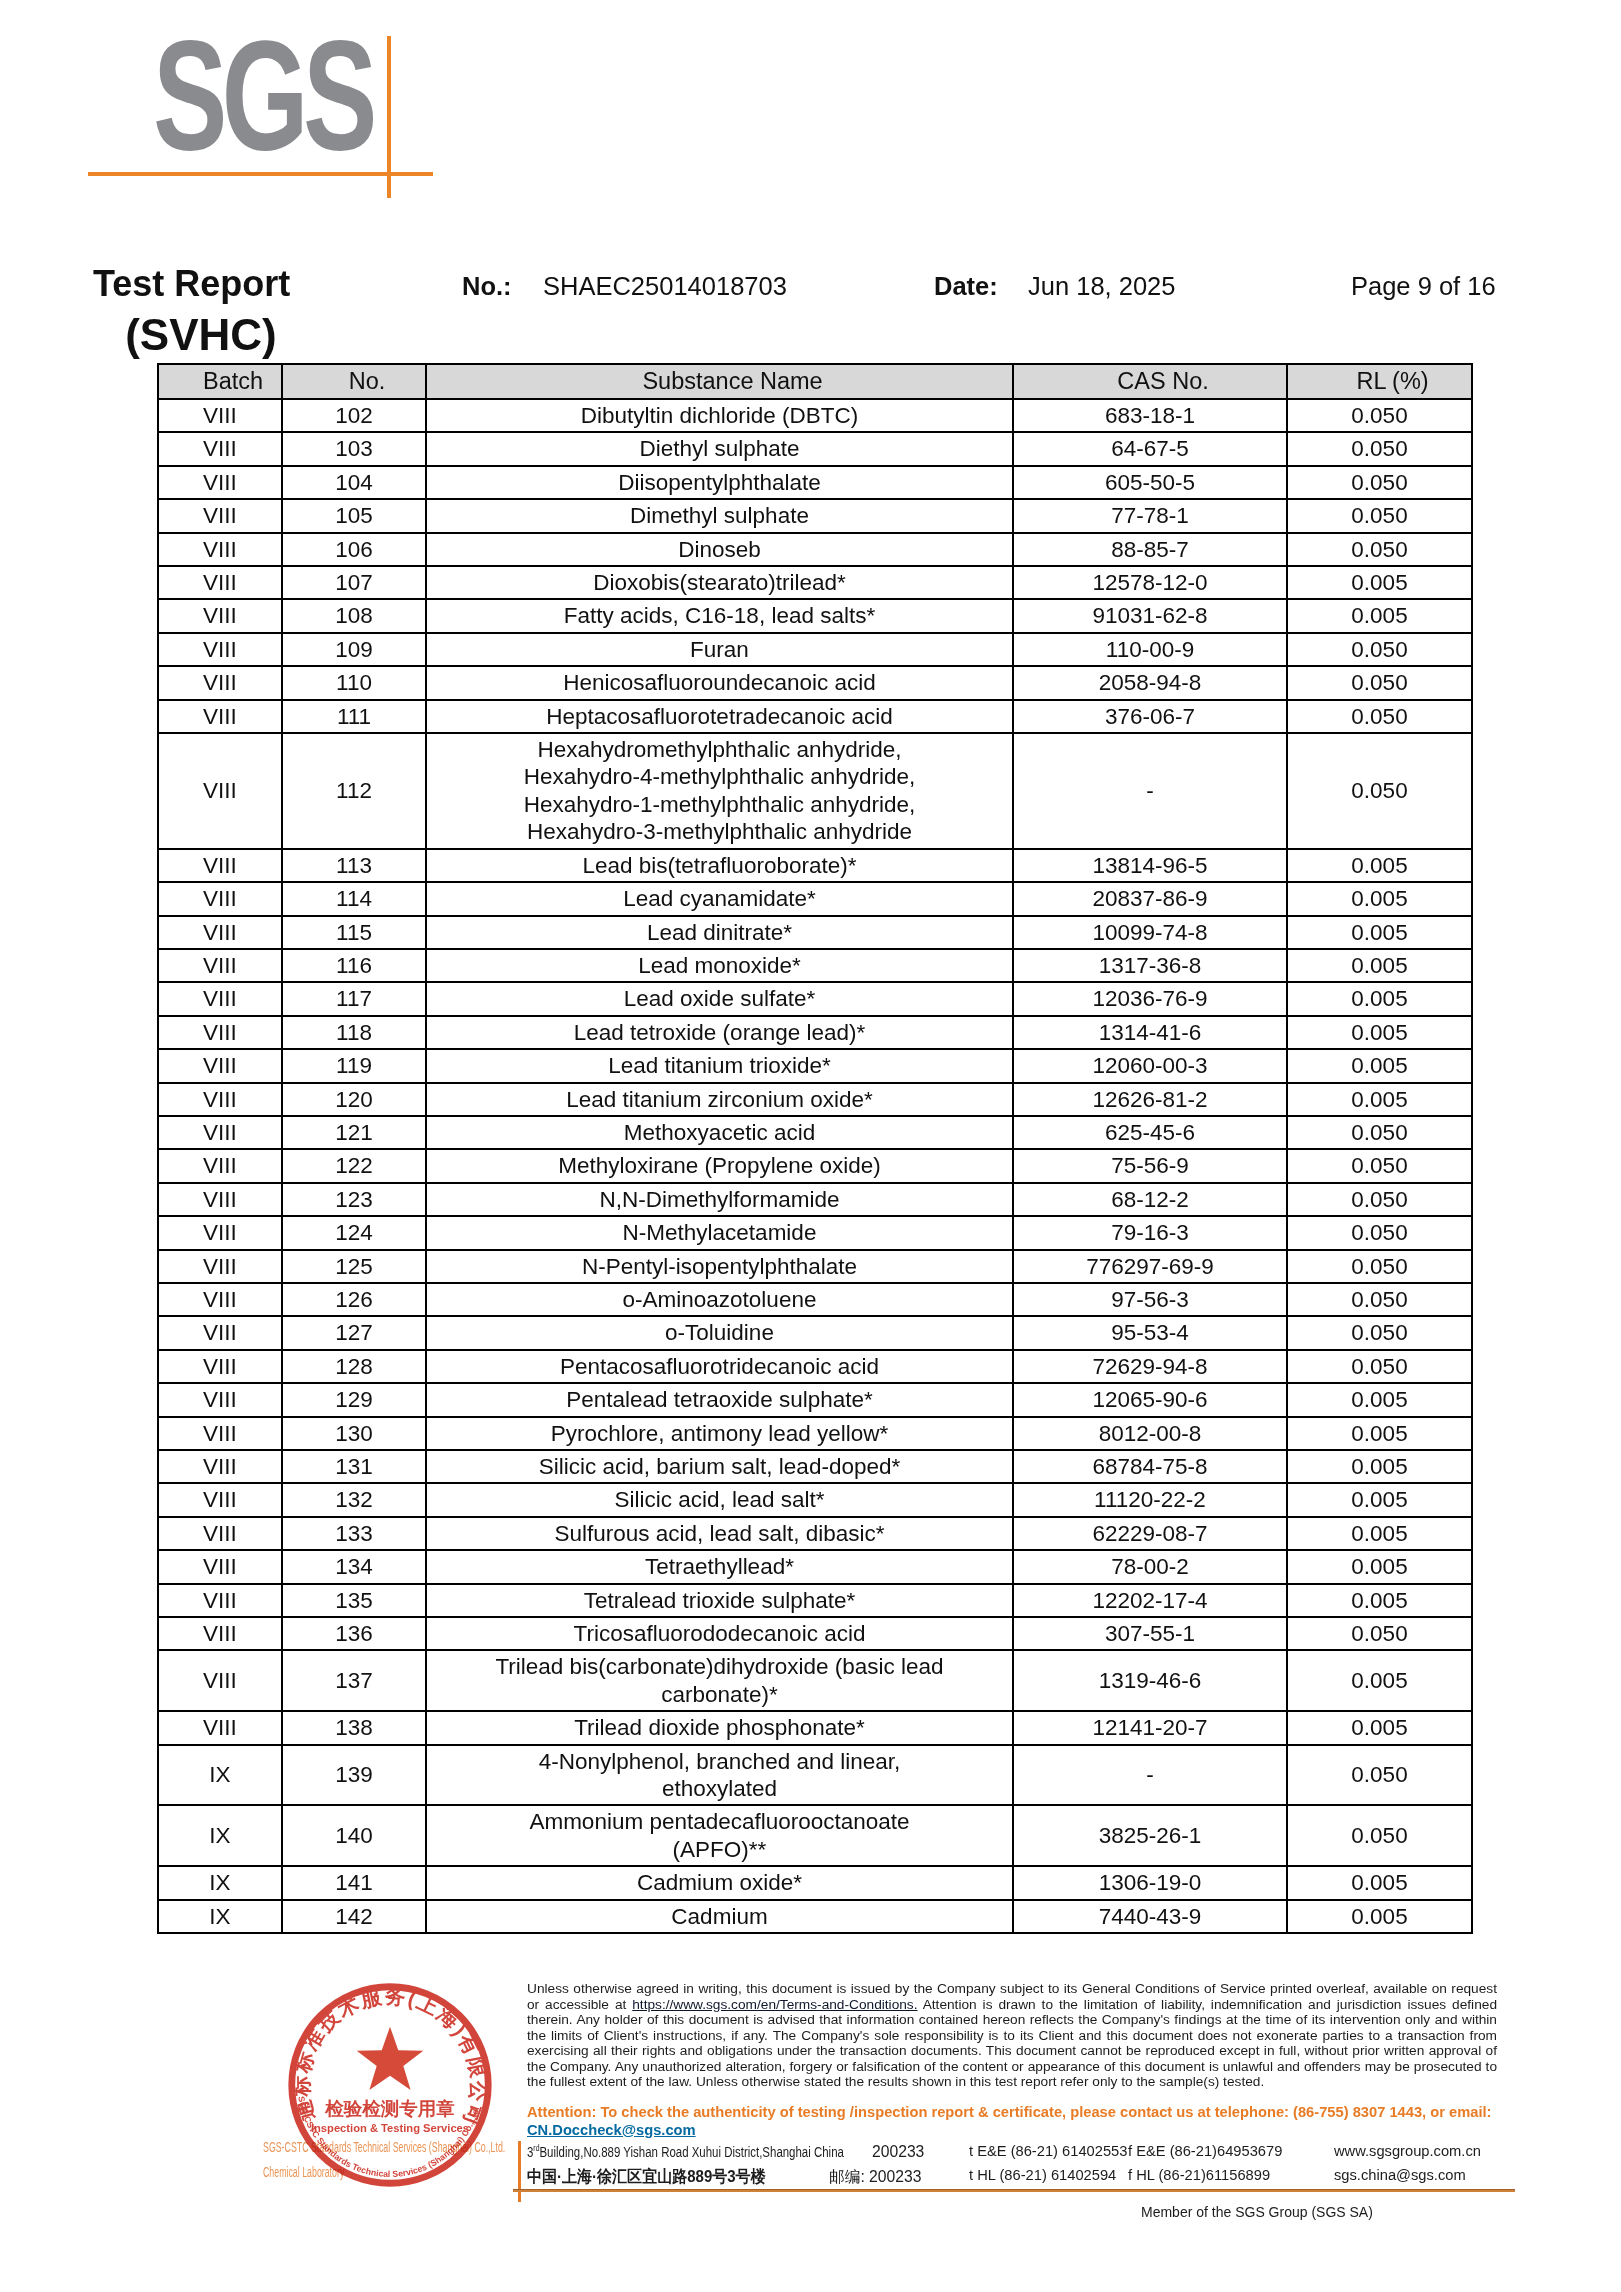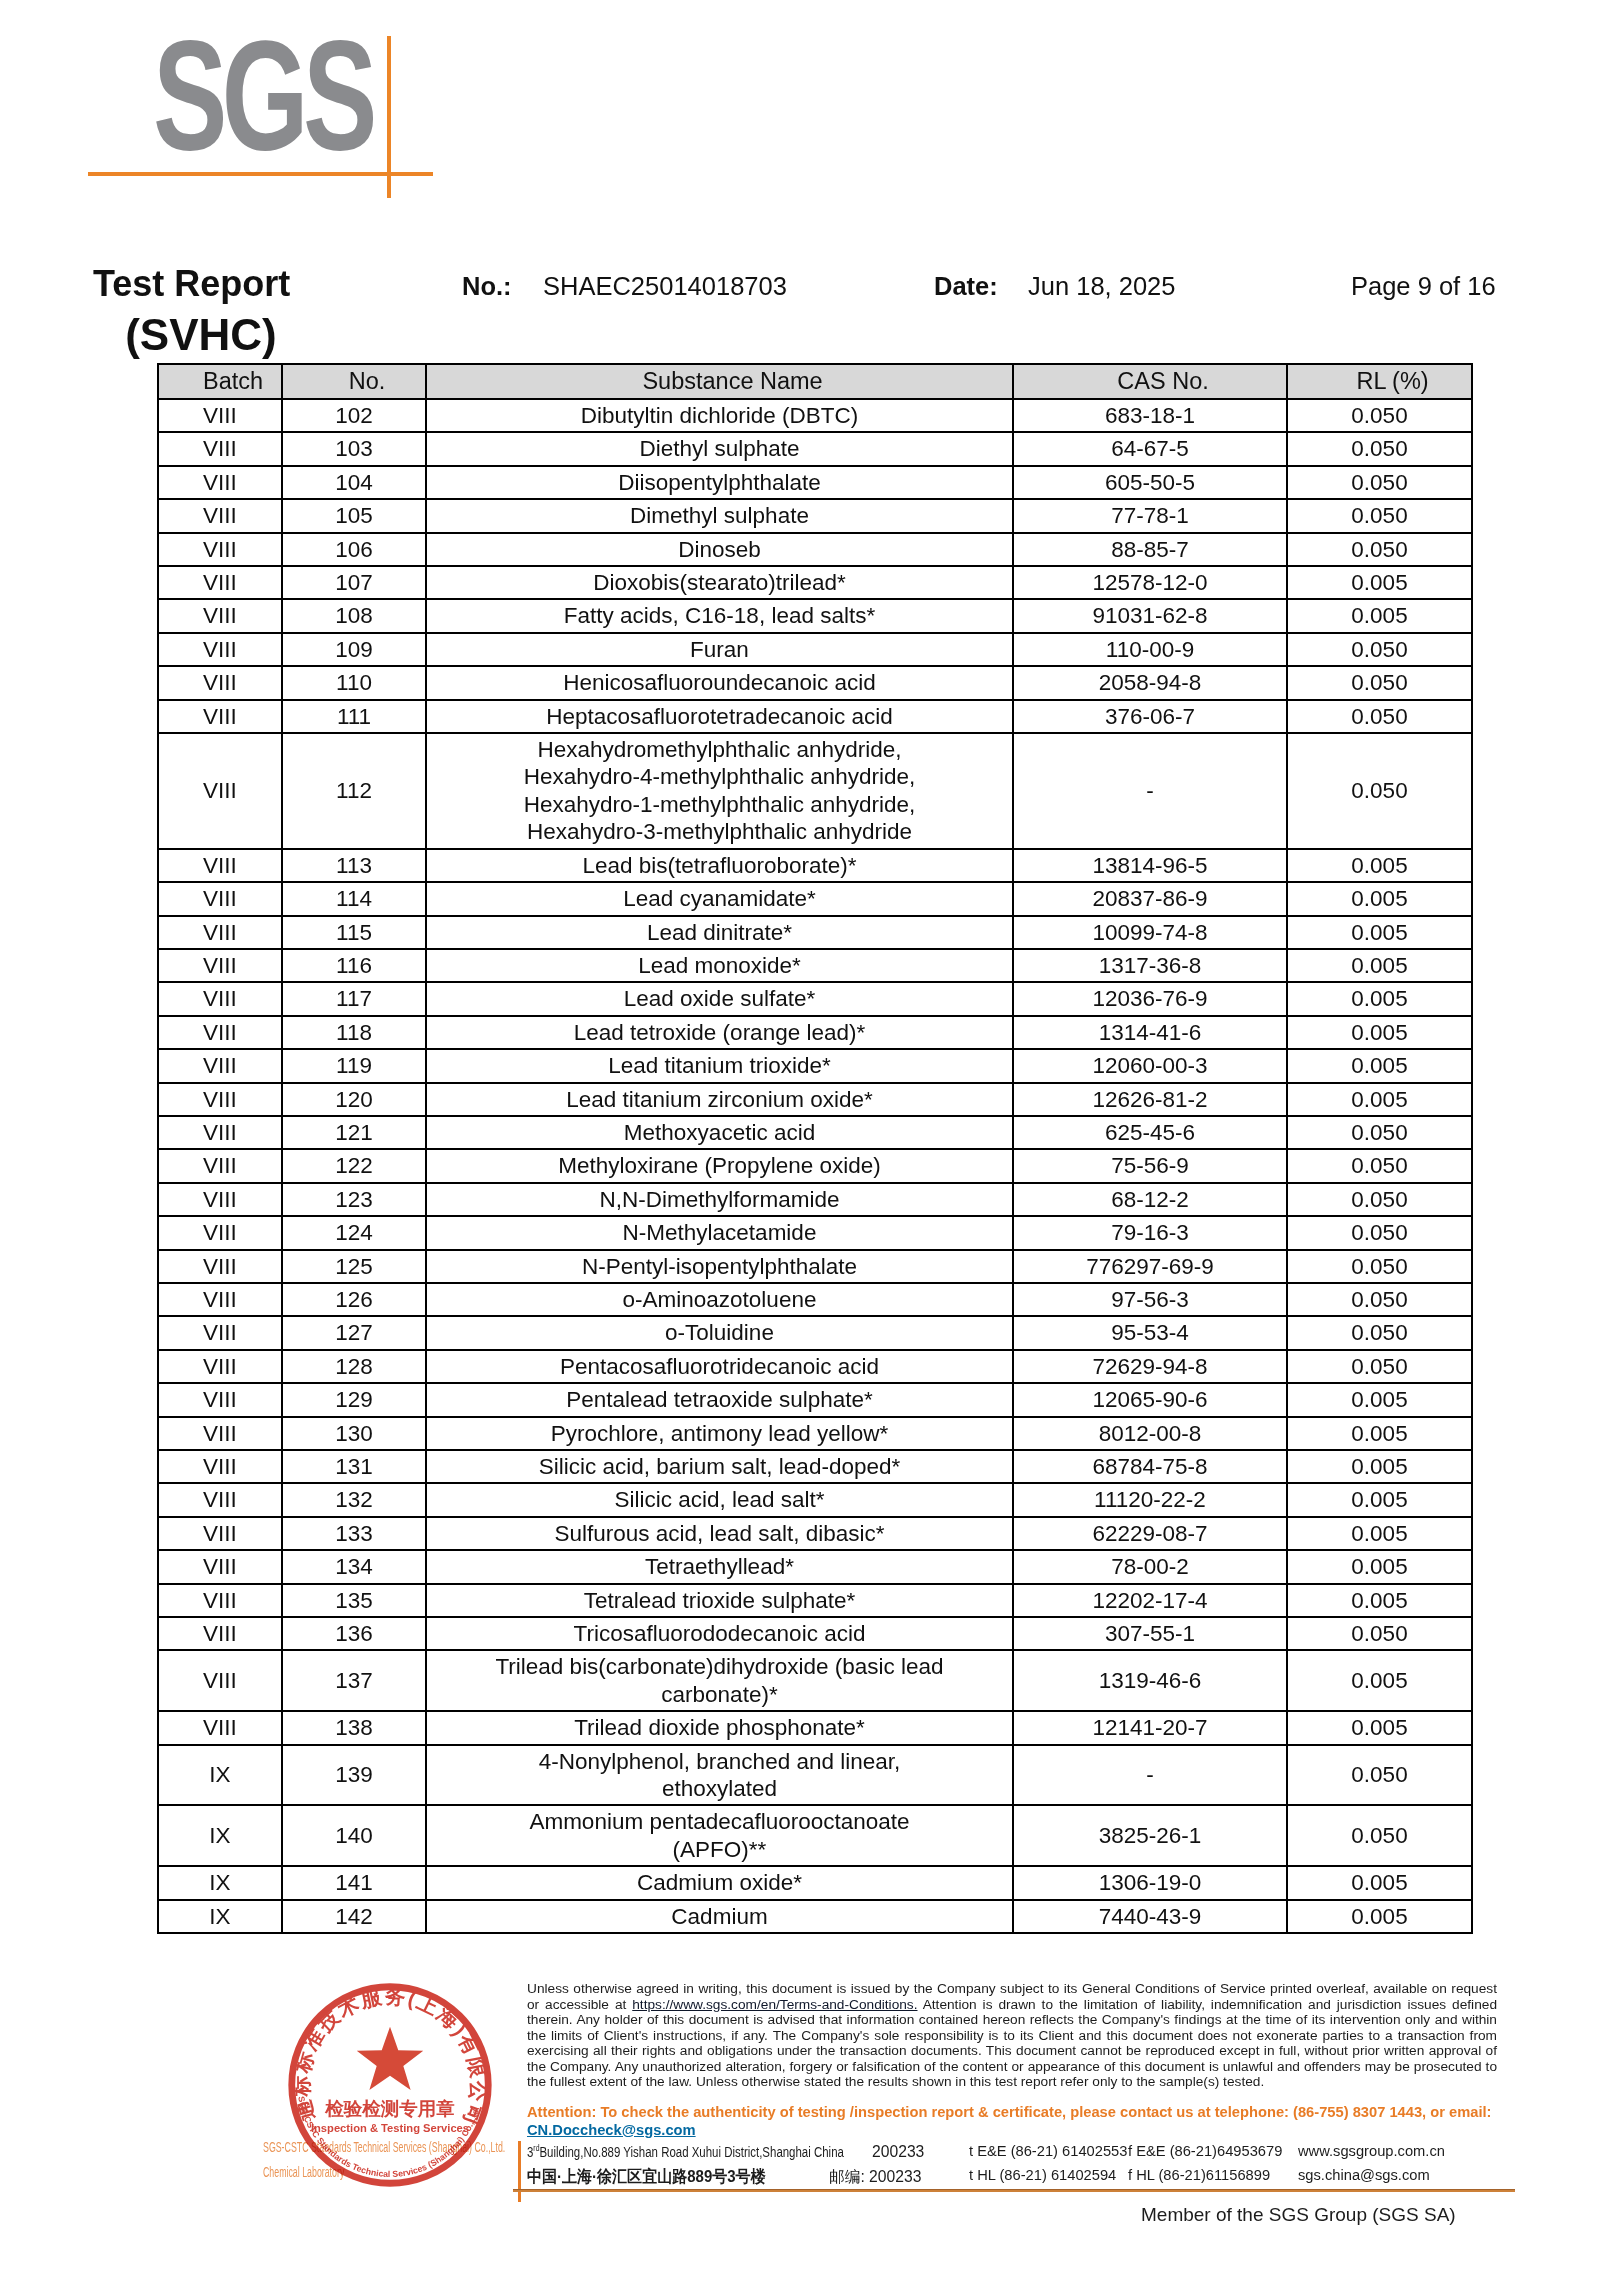--- a/index.html
+++ b/index.html
@@ -71,23 +71,23 @@
   .addr-en sup{ font-size:8.8px; }
   .addr-cn{ left:527px; top:2165px; font-size:16.7px; font-weight:bold; transform:scaleX(0.9); transform-origin:left top; }
   .zip1{ left:872px; top:2143px; font-size:15.7px; }
   .zip2{ left:829px; top:2167px; font-size:15.7px; }
   .tel1{ left:969px; top:2143px; font-size:14.7px; }
   .fax1{ left:1128px; top:2143px; font-size:14.7px; }
   .web1{ left:1298px; top:2143px; font-size:14.7px; }
   .tel2{ left:969px; top:2167px; font-size:14.7px; }
   .fax2{ left:1128px; top:2167px; font-size:14.7px; }
   .web2{ left:1298px; top:2167px; font-size:14.7px; }
-  .addr a{ color:#1c1c1c; text-decoration:none; }
+  .addr a{ color:#1c1c1c; text-decoration:none;margin-left:36px; }
   .footer-rule{ position:absolute; left:513px; top:2189px; width:1002px; height:2.9px; background:#cd8139; border-top:1px solid #a3622a; }
-  .member{ position:absolute; left:1141px; top:2204px; font-size:19px; color:#1c1c1c; white-space:nowrap; }
+  .member{ position:absolute; left:1141px; top:2204px; font-size:14px; color:#1c1c1c; white-space:nowrap; }
 
   .company-line{ position:absolute; color:#ea9455; font-size:14.7px; white-space:nowrap;
                  transform:scaleX(0.6); transform-origin:left top; }
   .company-1{ left:263px; top:2139px; }
   .company-2{ left:263px; top:2164px; }
 
   .stamp{ position:absolute; left:283px; top:1978px; width:214px; height:214px; opacity:0.93; mix-blend-mode:multiply; }
 </style>
 </head>
 <body>

